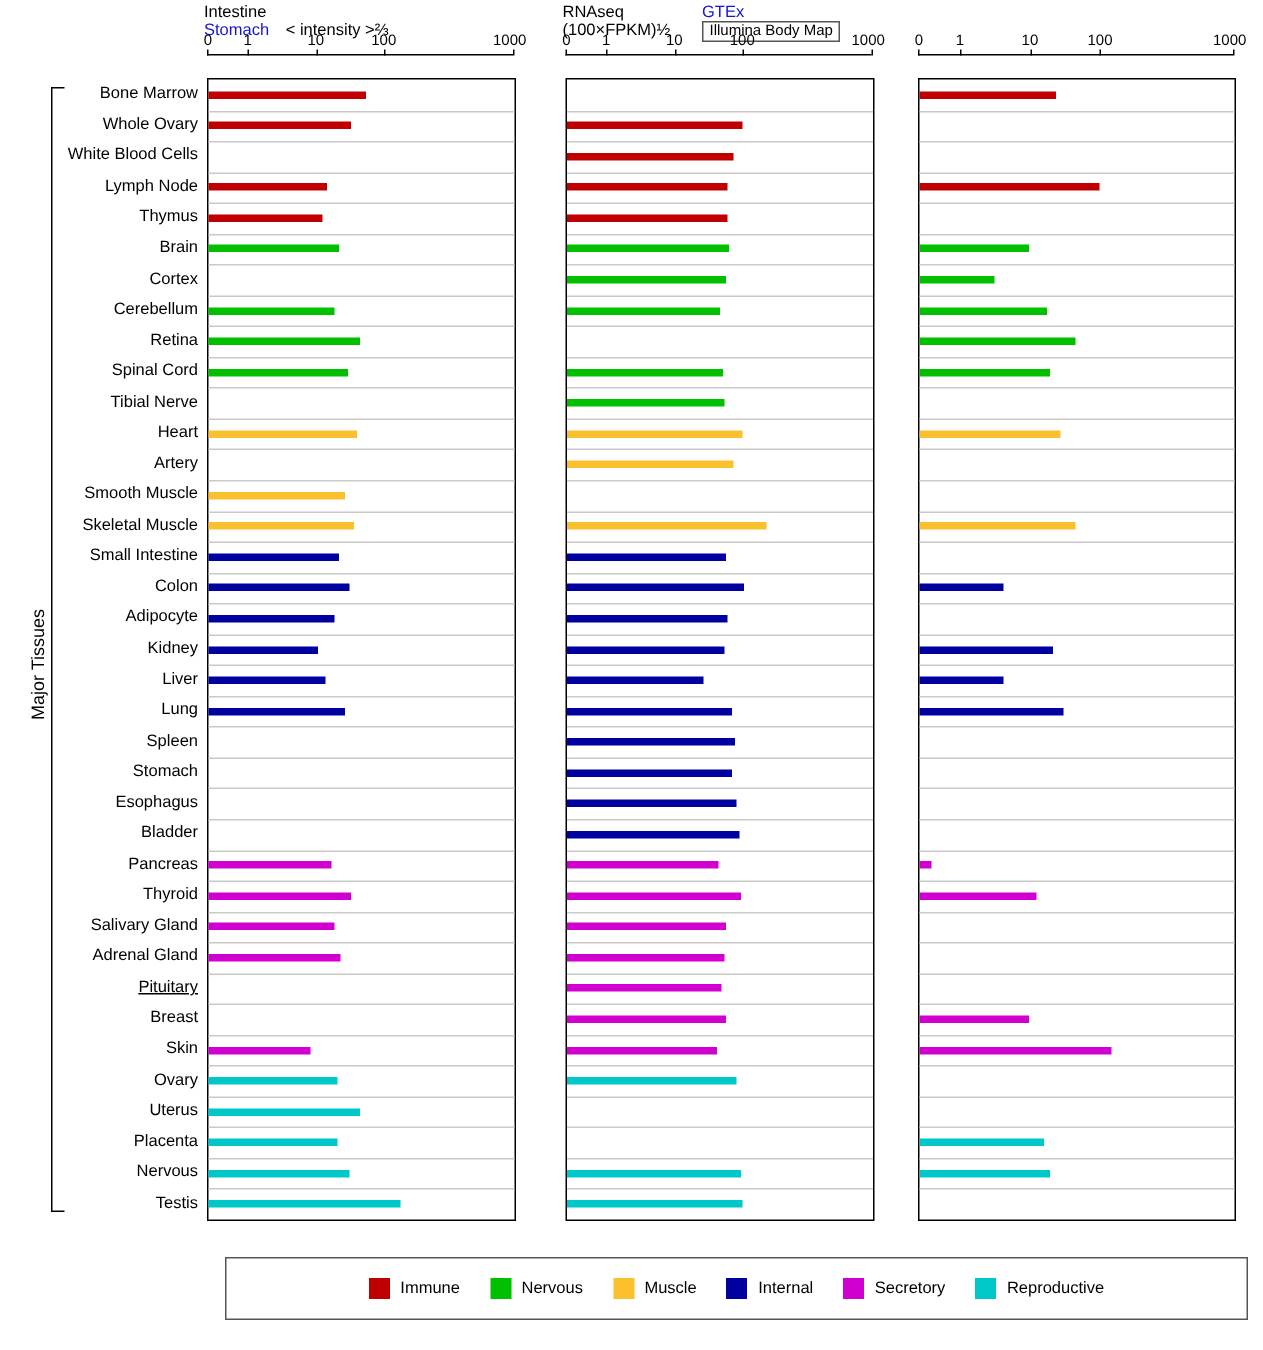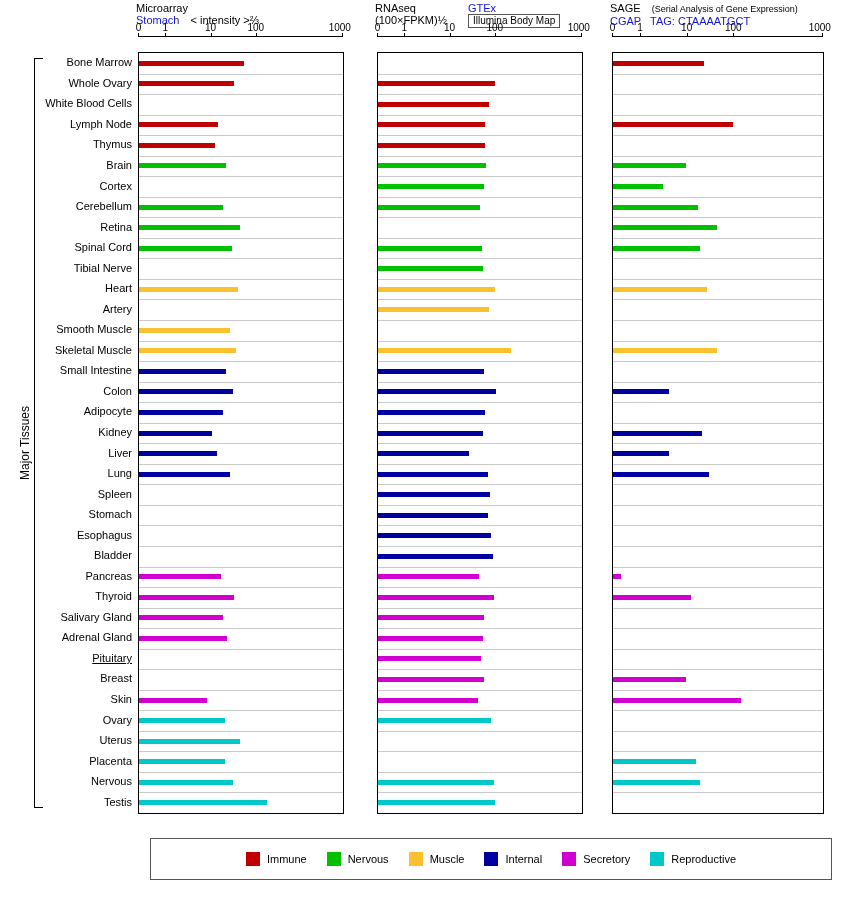--- a/index.html
+++ b/index.html
@@ -41,40 +41,34 @@
   .legend .item{display:flex;align-items:center;margin:0 10px;}
   .legend .swatch{width:14px;height:14px;margin-right:7px;}
   .legend .ltext{font-size:11px;}
 </style>
 </head>
 <body>
 
 <div class="root">
 
   <div class="panel-head" style="left:136px;top:2px;">
-    <div class="title">Microarray</div>
+    <div class="title">Intestine</div>
     <div><span class="sub">Stomach</span>
          <span class="sub2" style="margin-left:8px;">&lt; intensity &gt;⅔</span></div>
   </div>
 
   <div class="panel-head" style="left:375px;top:2px;">
     <div class="title">RNAseq</div>
     <div class="sub2">(100×FPKM)½</div>
   </div>
   <div class="panel-head" style="left:468px;top:2px;">
     <div class="sub">GTEx</div>
     <div class="boxed" style="font-size:10px;">Illumina Body Map</div>
   </div>
 
-  <div class="panel-head" style="left:610px;top:2px;">
-    <div><span class="title">SAGE</span>
-         <span class="sub2" style="font-size:9px;margin-left:8px;">(Serial Analysis of Gene Expression)</span></div>
-    <div><span class="sub">CGAP</span>
-         <span class="sub" style="margin-left:6px;">TAG: CTAAAATGCT</span></div>
-  </div>
 
   <div class="axis" id="axis-0" style="left:138px;top:22px;width:204px;">
       <div class="axisline"></div>
       <div class="ticklab" style="left: 0px; transform: translateX(-40%);">0</div>
       <div class="tickmark" style="left: 0px;"></div>
       <div class="ticklab" style="left: 27.1932px;">1</div>
       <div class="tickmark" style="left: 27.1932px;"></div>
       <div class="ticklab" style="left: 72.522px;">10</div>
       <div class="tickmark" style="left: 72.522px;"></div>
       <div class="ticklab" style="left: 117.851px;">100</div>

